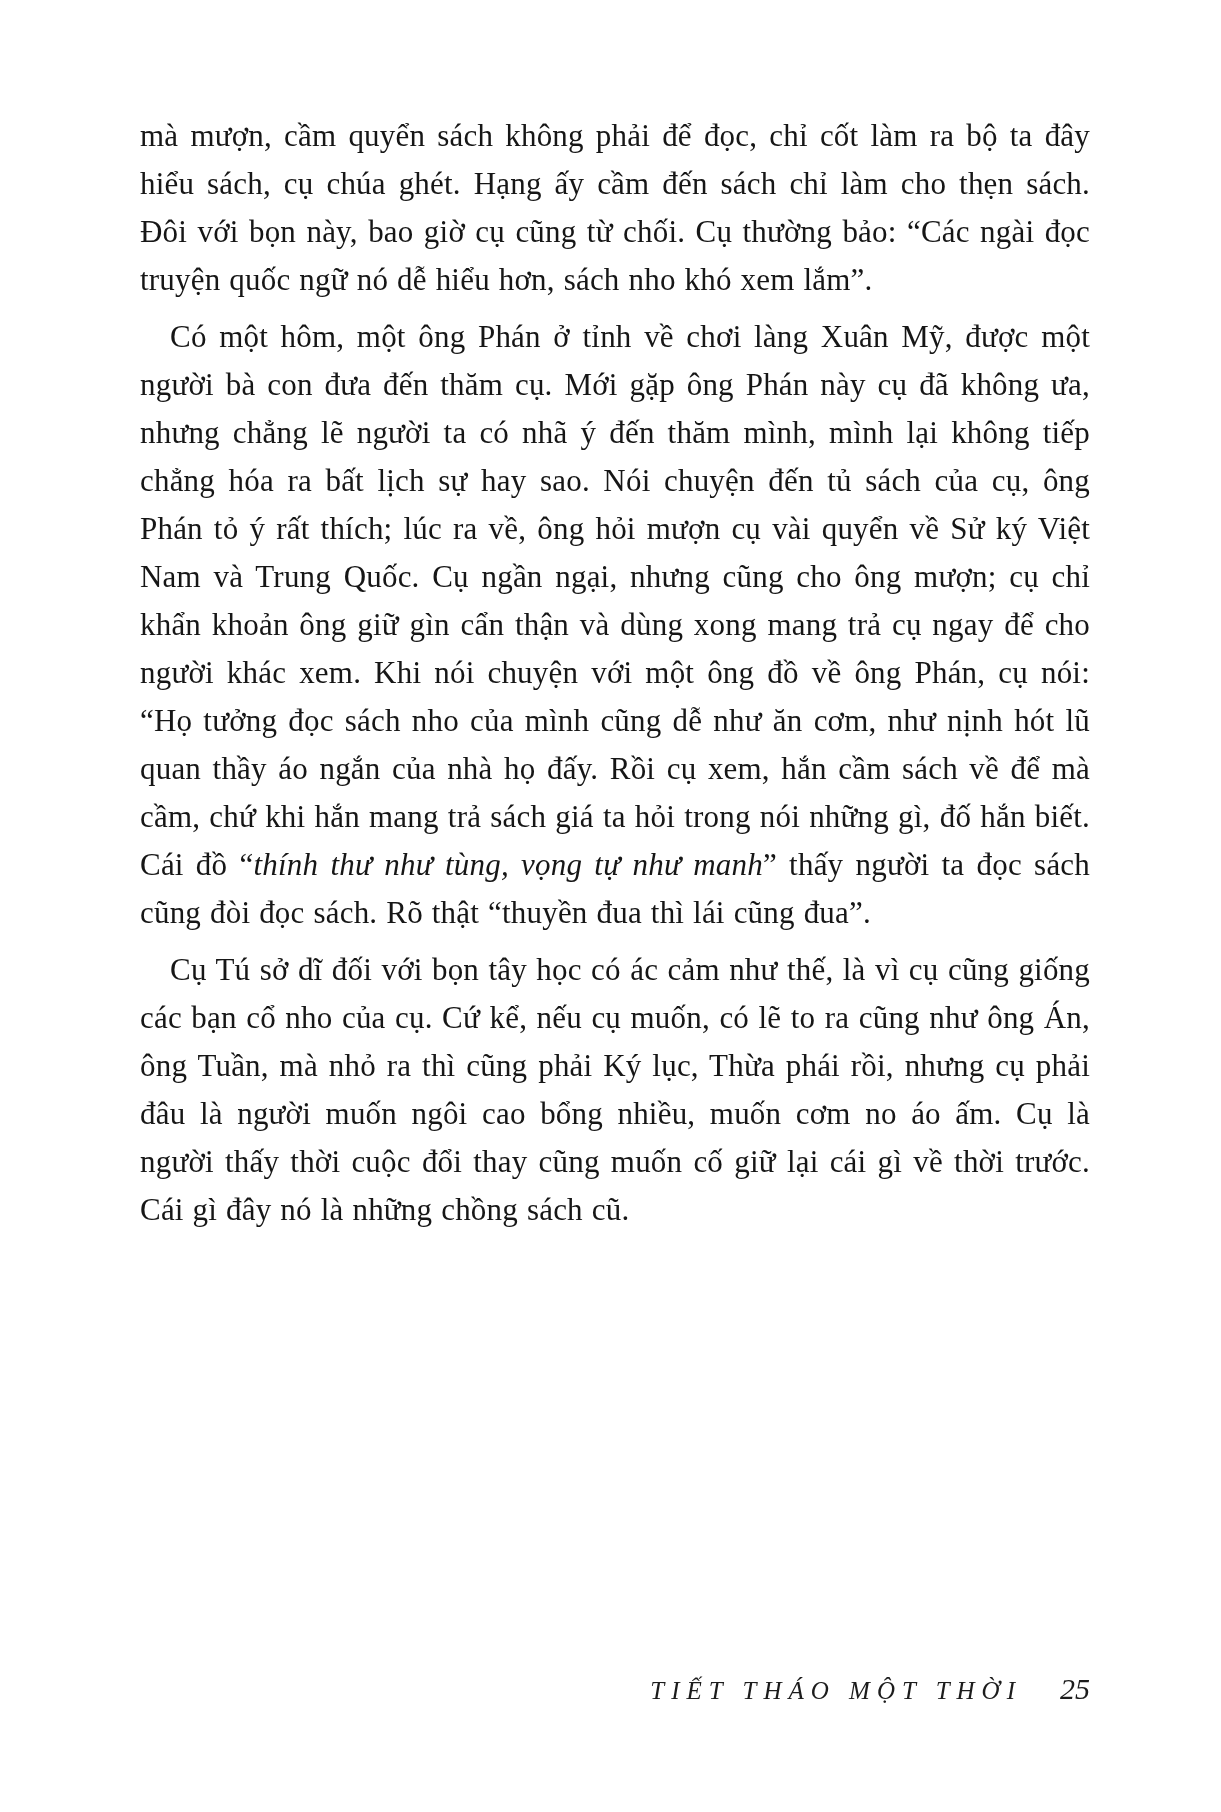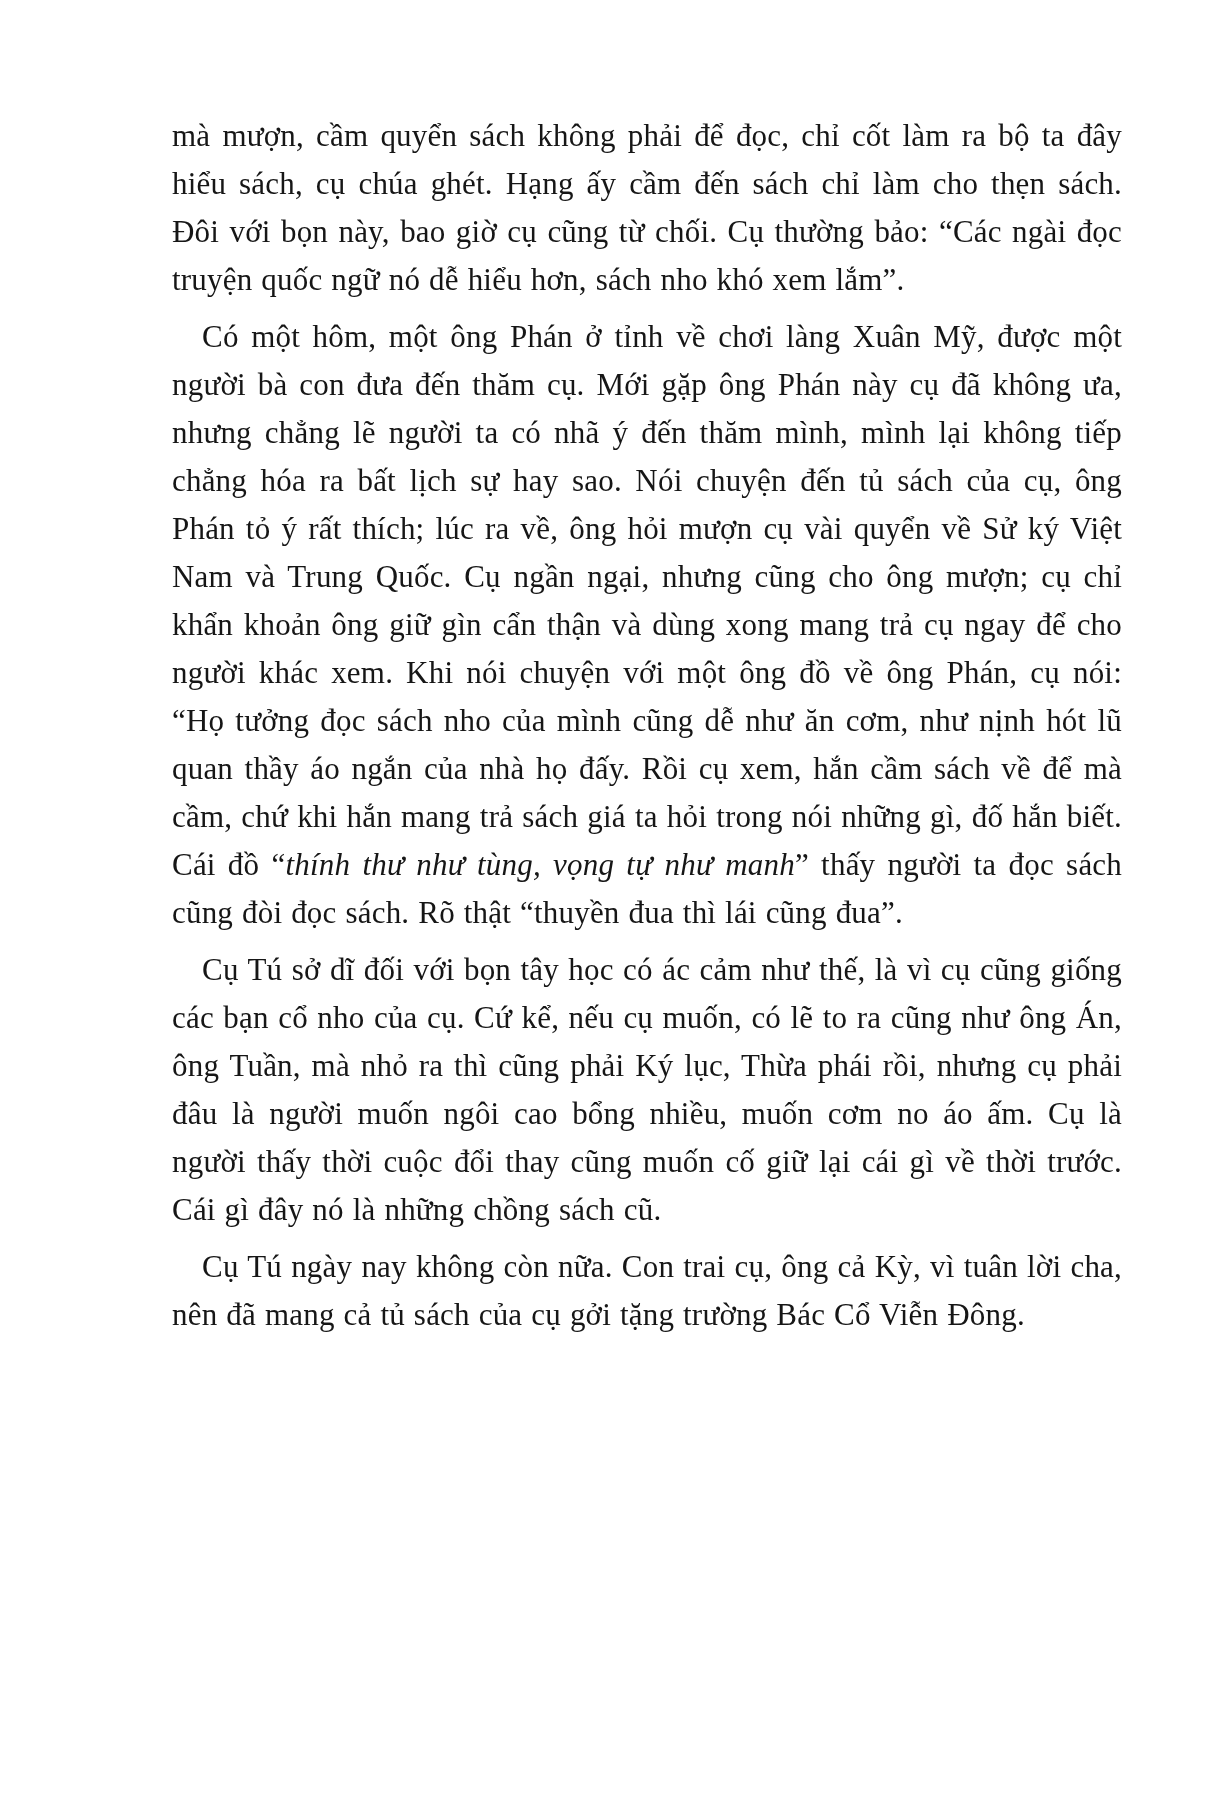--- a/index.html
+++ b/index.html
@@ -15,21 +15,20 @@
     background: #ffffff;
     color: #161616;
     font-family: "Liberation Serif", serif;
     overflow: hidden;
   }
   .text-block {
     position: absolute;
     top: 112px;
     left: 140px;
     width: 950px;
-    margin-left: 32px;
   }
   .para {
     margin: 0;
     font-size: 31px;
     line-height: 48px;
     text-align: justify;
     letter-spacing: 0.2px;
     word-spacing: 1px;
   }
   .para + .para { margin-top: 9px; }
@@ -64,16 +63,19 @@
   }
 </style>
 </head>
 <body>
 
 <div class="page">
   <main class="text-block">
     <p class="para">mà mượn, cầm quyển sách không phải để đọc, chỉ cốt làm ra bộ ta đây hiểu sách, cụ chúa ghét. Hạng ấy cầm đến sách chỉ làm cho thẹn sách. Đôi với bọn này, bao giờ cụ cũng từ chối. Cụ thường bảo: “Các ngài đọc truyện quốc ngữ nó dễ hiểu hơn, sách nho khó xem lắm”.</p>
     <p class="para indent"><span>Có một hôm, một ông Phán ở tỉnh về chơi làng Xuân Mỹ, được một người bà con đưa đến thăm cụ. Mới gặp ông Phán này cụ đã không ưa, nhưng chẳng lẽ người ta có nhã ý đến thăm mình, mình lại không tiếp chẳng hóa ra bất lịch sự hay sao. Nói chuyện đến tủ sách của cụ, ông Phán tỏ ý rất thích; lúc ra về, ông hỏi mượn cụ vài quyển về Sử ký Việt Nam và Trung Quốc. Cụ ngần ngại, nhưng cũng cho ông mượn; cụ chỉ khẩn khoản ông giữ gìn cẩn thận và dùng xong mang trả cụ ngay để cho người khác xem. Khi nói chuyện với một ông đồ về ông Phán, cụ nói: “Họ tưởng đọc sách nho của mình cũng dễ như ăn cơm, như nịnh hót lũ quan thầy áo ngắn của nhà họ đấy. Rồi cụ xem, hắn cầm sách về để mà cầm, chứ khi hắn mang trả sách giá ta hỏi trong nói những gì, đố hắn biết. Cái đồ “</span><em class="ital">thính thư như tùng, vọng tự như manh</em><span>” thấy người ta đọc sách cũng đòi đọc sách. Rõ thật “thuyền đua thì lái cũng đua”.</span></p>
     <p class="para indent">Cụ Tú sở dĩ đối với bọn tây học có ác cảm như thế, là vì cụ cũng giống các bạn cổ nho của cụ. Cứ kể, nếu cụ muốn, có lẽ to ra cũng như ông Án, ông Tuần, mà nhỏ ra thì cũng phải Ký lục, Thừa phái rồi, nhưng cụ phải đâu là người muốn ngôi cao bổng nhiều, muốn cơm no áo ấm. Cụ là người thấy thời cuộc đổi thay cũng muốn cố giữ lại cái gì về thời trước. Cái gì đây nó là những chồng sách cũ.</p>
-    <p class="para indent">Cụ Tú ngày nay không còn nữa. Con trai cụ, ông cả Kỳ, vì tuân lời cha, nên đã mang cả tủ sách của cụ gởi tặng trường Bác Cổ Viễn Đông.</p>
   </main>
 
+  <footer class="footer">
+    <span class="running-title">TIẾT THÁO MỘT THỜI</span>
+    <span class="page-number">25</span>
+  </footer>
 </div>
 
 </body></html>

